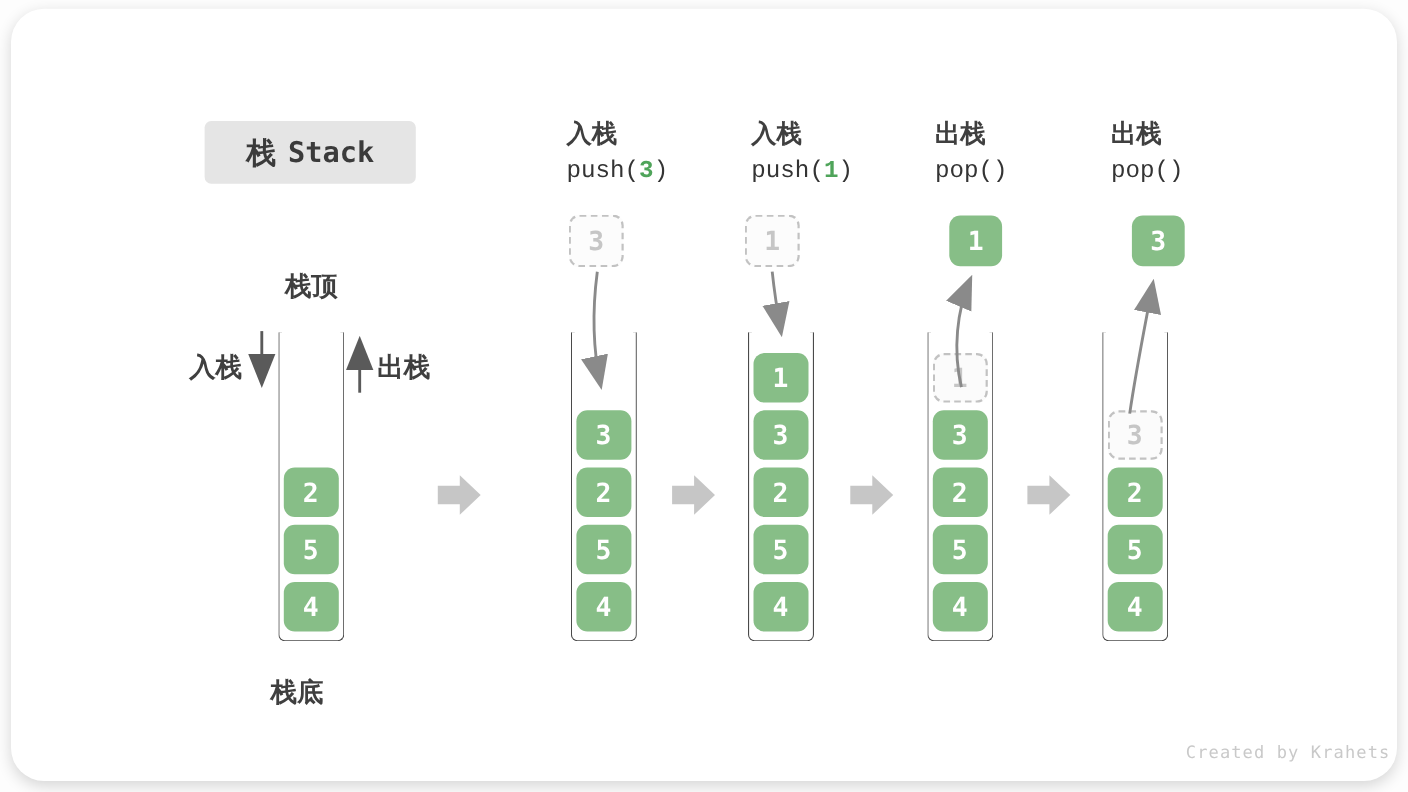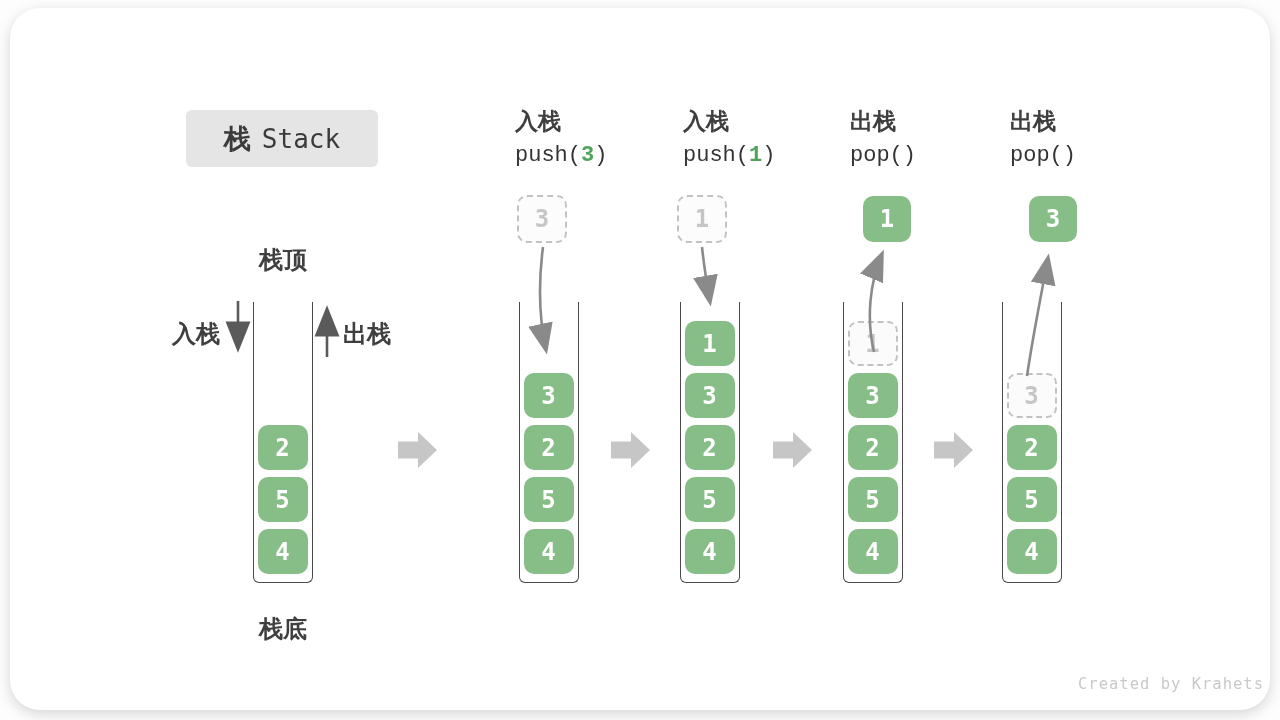--- a/index.html
+++ b/index.html
@@ -19,21 +19,21 @@
   .abs{position:absolute;}
 
   
   .title-box{
     left:186px;top:110px;width:192px;height:57px;
     background:#e5e5e5;border-radius:6px;
     display:flex;align-items:center;justify-content:center;gap:11px;
     color:#3b3b3b;
   }
   .title-zh{font-size:27px;font-weight:700;}
-  .title-en{font-family:"DejaVu Sans Mono", monospace;font-size:26px;font-weight:400;}
+  .title-en{font-family:"DejaVu Sans Mono", monospace;font-size:26px;font-weight:700;}
 
   
   .zh-label{
     color:#3f3f3f;font-weight:700;font-size:24px;white-space:nowrap;text-align:right;
   }
   .centered{transform:translateX(-50%);}
 
   
   .op-label{top:104px;display:flex;flex-direction:column;}
   .op-zh{font-size:23px;font-weight:700;color:#3f3f3f;line-height:34px;}
@@ -94,21 +94,21 @@
 <body>
 
 <div class="card"></div>
 
 <div class="abs title-box">
   <span class="title-zh">栈</span>
   <span class="title-en">Stack</span>
 </div>
 
 <div class="abs zh-label centered" style="left:283px;top:244px;">栈顶</div>
-<div class="abs zh-label centered" style="left:283px;top:613px;">栈底</div>
+<div class="abs zh-label centered" style="left:270px;top:613px;">栈底</div>
 
 <div class="abs zh-label" style="left:172px;top:318px;">入栈</div>
 <div class="abs zh-label" style="left:343px;top:318px;">出栈</div>
 
 <div class="abs op-label" style="left:515px;">
   <span class="op-zh">入栈</span>
   <span class="op-code"><span>push(</span><span class="arg">3</span><span>)</span></span>
 </div>
 <div class="abs op-label" style="left:683px;">
   <span class="op-zh">入栈</span>

